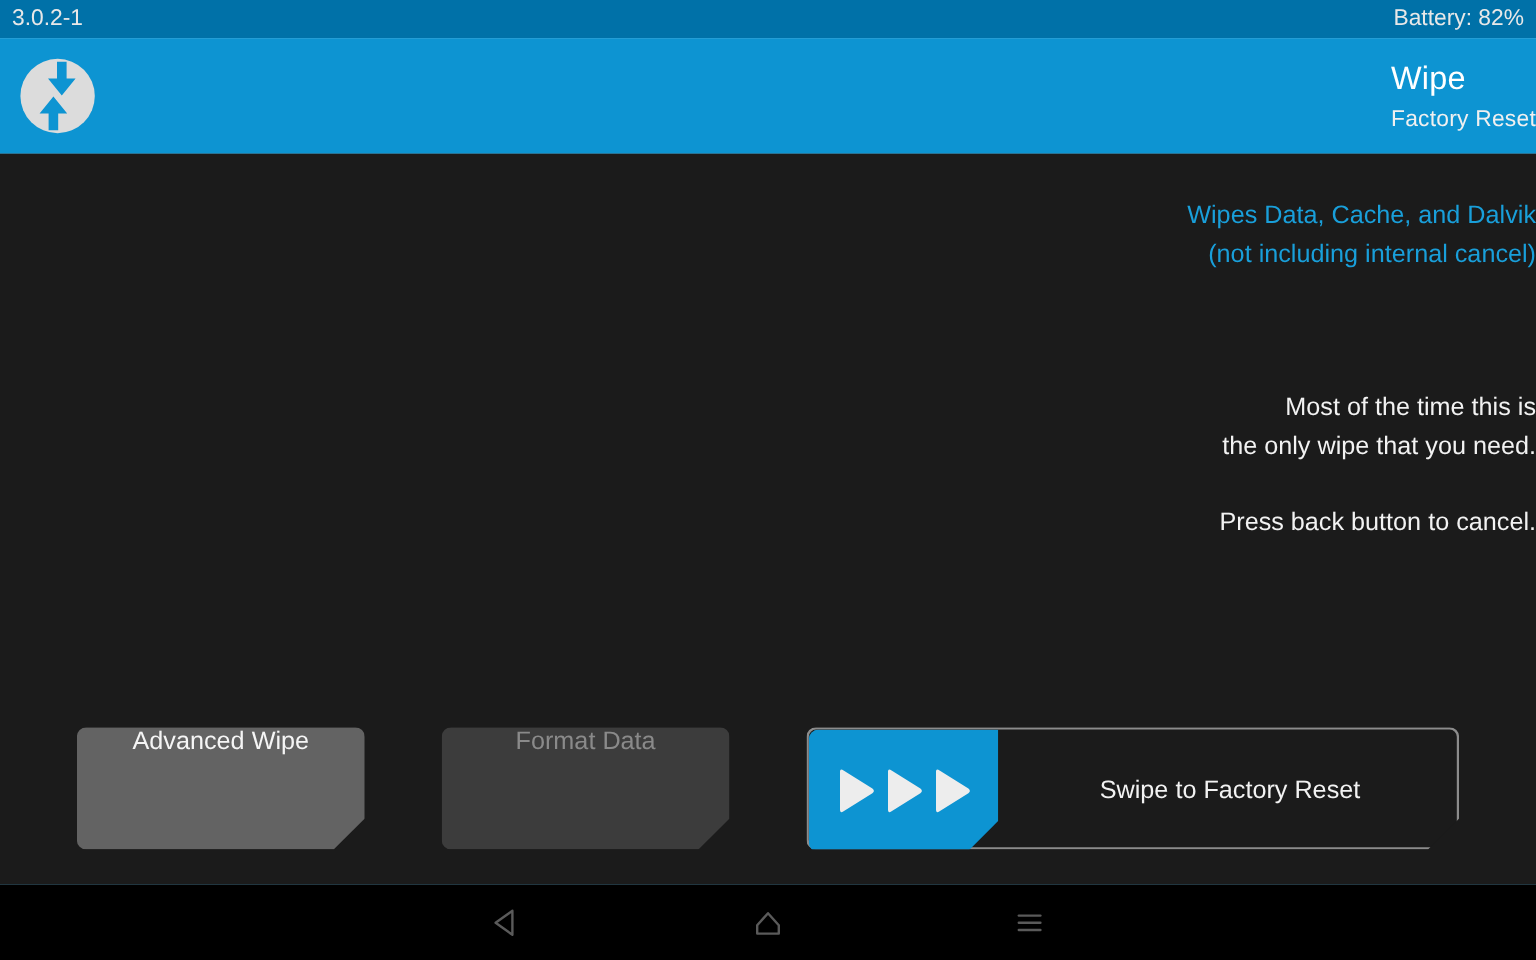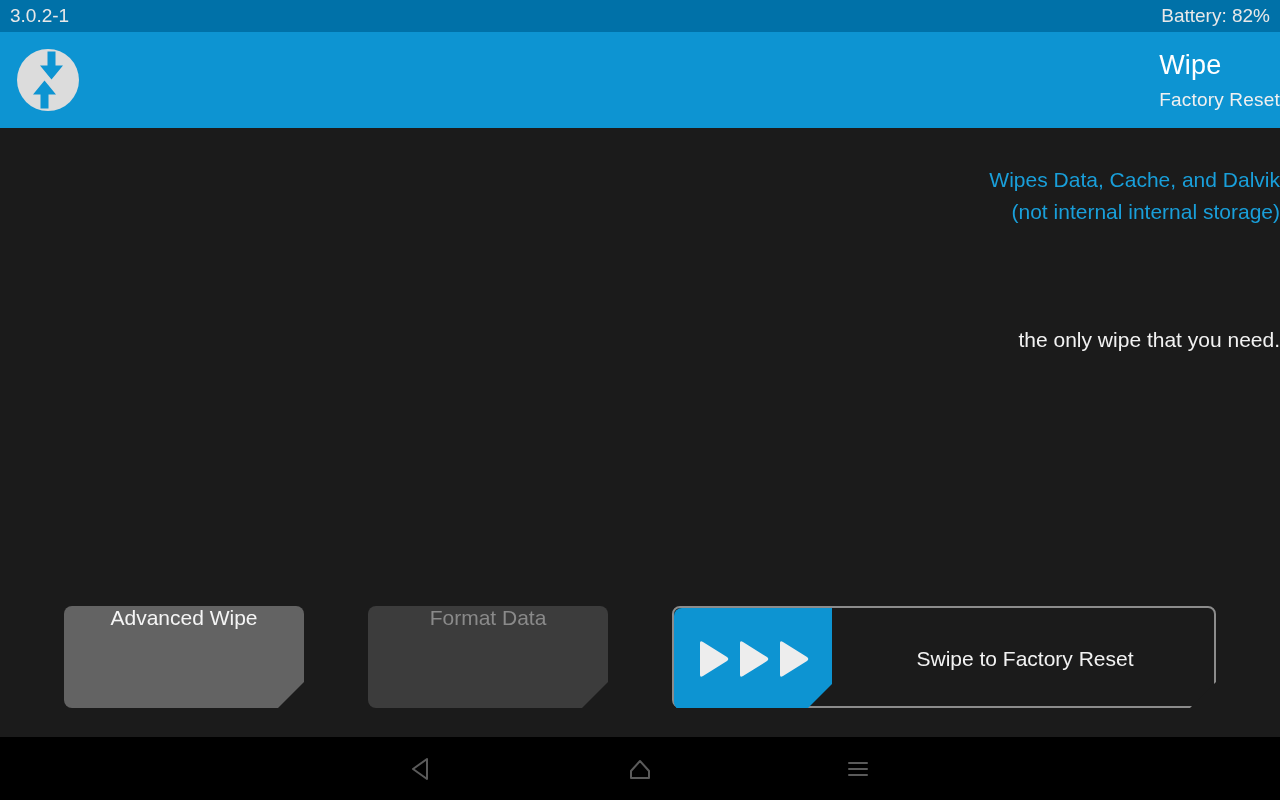--- a/index.html
+++ b/index.html
@@ -166,26 +166,28 @@
     <div id="header-text">
       <div id="header-title">Wipe</div>
       <div id="header-subtitle">Factory Reset</div>
     </div>
   </div>
 
   <div id="body-area">
 
     <div id="info-blue" class="center-text">
       <div>Wipes Data, Cache, and Dalvik</div>
-      <div>(not internal internal storage)</div>
+      <div>(not including internal cancel)</div>
     </div>
 
     <div id="info-white" class="center-text">
+      <div>Most of the time this is</div>
       <div>the only wipe that you need.</div>
       <span class="spacer"></span>
+      <div>Press back button to cancel.</div>
     </div>
 
     <div id="button-row">
 
       <div id="btn-advanced-wipe" class="twrp-button">
         <span>Advanced Wipe</span>
       </div>
 
       <div id="btn-format-data" class="twrp-button">
         <span>Format Data</span>

